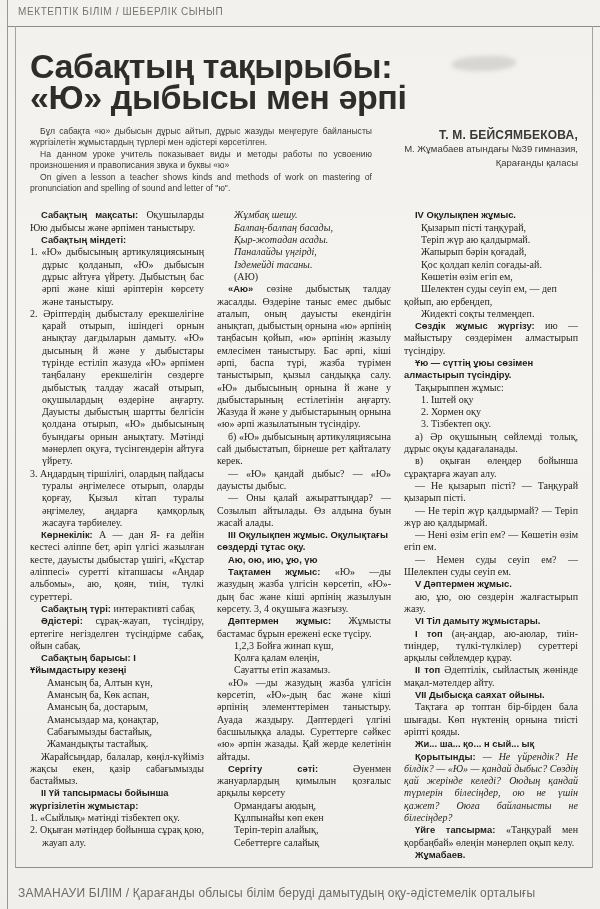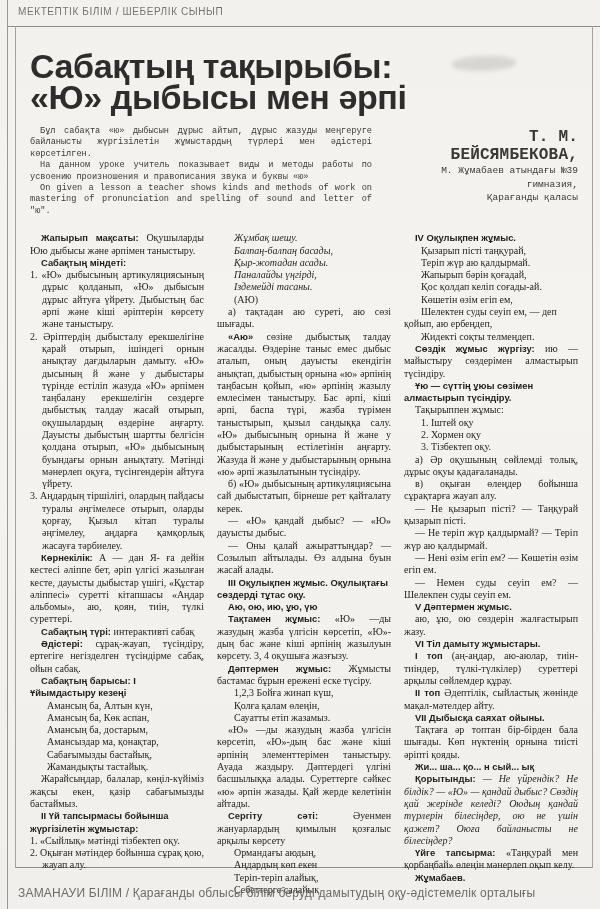--- a/index.html
+++ b/index.html
@@ -23,25 +23,25 @@
 
   .content {
     position:absolute; left:15px; top:26px; width:578px; height:842px;
     border-left:1px solid #a5a39e; border-right:1px solid #a5a39e; border-bottom:1px solid #8f8d89;
     padding:0 14px;
   }
 
   .title { margin-top:25px; font-size:34px; line-height:31px; font-weight:700;
     color:#2e2d2b; letter-spacing:-0.4px; }
 
-  .intro-row { display:flex; gap:22px; margin-top:13px;font-family:Liberation Mono, monospace; }
+  .intro-row { display:flex; gap:22px; margin-top:13px; }
   .abstract { width:342px; font-size:8.6px; line-height:11.4px; color:#3a3936; }
   .abstract p { text-indent:10px; text-align:justify; }
   .byline { flex:1; text-align:right; padding-top:2px; color:#3a3936; }
-  .byline .name { font-size:16px; font-weight:600; letter-spacing:.2px; }
+  .byline .name { font-size:12px; font-weight:600; letter-spacing:.2px; }
   .byline .affil, .byline .city { font-size:9.5px; line-height:13.5px; }
 
   .cols { display:flex; gap:13px; margin-top:15px; }
   .col { flex:1; font-family:"Liberation Serif", serif; font-size:10px; line-height:12.3px;
     color:#27251f; }
 
   .col p { margin:0; }
   .p-body, .p-lead, .p-lead-italic, .p-num { text-align:justify; }
   .p-body, .p-lead, .p-lead-italic { text-indent:11px; }
   .p-heading { font-family:"Liberation Sans", sans-serif; font-weight:700; font-size:9.4px;
@@ -80,21 +80,21 @@
       </div>
       <div class="byline">
         <div class="name">Т. М. БЕЙСЯМБЕКОВА,</div>
         <div class="affil">М. Жұмабаев атындағы №39 гимназия,</div>
         <div class="city">Қарағанды қаласы</div>
       </div>
     </div>
 
     <div class="cols">
       <div class="col">
-          <p class="p-lead"><span class="lead">Жапырып мақсаты: </span>Оқушыларды Юю дыбысы және әрпімен таныстыру.</p>
+          <p class="p-lead"><span class="lead">Сабақтың мақсаты: </span>Оқушыларды Юю дыбысы және әрпімен таныстыру.</p>
           <p class="p-heading">Сабақтың міндеті:</p>
           <p class="p-num"><span class="num">1. </span>«Ю» дыбысының артикуляциясының дұрыс қолданып, «Ю» дыбысын дұрыс айтуға үйрету. Дыбыстың бас әрпі және кіші әріптерін көрсету және таныстыру.</p>
           <p class="p-num"><span class="num">2. </span>Әріптердің дыбысталу ерекшелігіне қарай отырып, ішіндегі орнын анықтау дағдыларын дамыту. «Ю» дысының й және у дыбыстары түрінде естіліп жазуда «Ю» әрпімен таңбалану ерекшелігін сөздерге дыбыстық талдау жасай отырып, оқушылардың өздеріне аңғарту. Дауысты дыбыстың шартты белгісін қолдана отырып, «Ю» дыбысының буындағы орнын анықтату. Мәтінді мәнерлеп оқуға, түсінгендерін айтуға үйрету.</p>
           <p class="p-num"><span class="num">3. </span>Аңдардың тіршілігі, олардың пайдасы туралы әңгімелесе отырып, оларды қорғау, Қызыл кітап туралы әңгімелеу, аңдарға қамқорлық жасауға тәрбиелеу.</p>
           <p class="p-lead"><span class="lead">Көрнекілік: </span>А — дан Я- ға дейін кестесі әліппе бет, әріп үлгісі жазылған кесте, дауысты дыбыстар үшігі, «Құстар әліппесі» суретті кітапшасы «Аңдар альбомы», аю, қоян, тиін, түлкі суреттері.</p>
           <p class="p-lead"><span class="lead">Сабақтың түрі: </span>интерактивті сабақ</p>
           <p class="p-lead"><span class="lead">Әдістері: </span>сұрақ-жауап, түсіндіру, ертегіге негізделген түсіндірме сабақ, ойын сабақ.</p>
           <p class="p-heading">Сабақтың барысы: І Ұйымдастыру кезеңі</p>
           <p class="p-verse">Амансың ба, Алтын күн,</p>
           <p class="p-verse">Амансың ба, Көк аспан,</p>
@@ -107,36 +107,35 @@
           <p class="p-num"><span class="num">1. </span>«Сыйлық» мәтінді тізбектеп оқу.</p>
           <p class="p-num"><span class="num">2. </span>Оқыған мәтіндер бойынша сұрақ қою, жауап алу.</p>
         </div>
       <div class="col">
           <p class="p-verse-italic">Жұмбақ шешу.</p>
           <p class="p-verse-italic">Балпаң-балпаң басады,</p>
           <p class="p-verse-italic">Қыр-жотадан асады.</p>
           <p class="p-verse-italic">Паналайды үңгірді,</p>
           <p class="p-verse-italic">Іздемейді тасаны.</p>
           <p class="p-verse">(АЮ)</p>
-          <p class="p-body">а) тақтадан аю суреті, аю сөзі шығады.</p>
           <p class="p-lead"><span class="lead">«Аю» </span>сөзіне дыбыстық талдау жасалды. Өздеріне таныс емес дыбыс аталып, оның дауысты екендігін анықтап, дыбыстың орнына «ю» әрпінің таңбасын қойып, «ю» әрпінің жазылу емлесімен таныстыру. Бас әрпі, кіші әрпі, баспа түрі, жазба түрімен таныстырып, қызыл сандыққа салу. «Ю» дыбысының орнына й және у дыбыстарының естілетінін аңғарту. Жазуда й және у дыбыстарының орнына «ю» әрпі жазылатынын түсіндіру.</p>
           <p class="p-body">б) «Ю» дыбысының артикуляциясына сай дыбыстатып, бірнеше рет қайталату керек.</p>
           <p class="p-body">— «Ю» қандай дыбыс? — «Ю» дауысты дыбыс.</p>
           <p class="p-body">— Оны қалай ажыраттыңдар? — Созылып айтылады. Өз алдына буын жасай алады.</p>
           <p class="p-heading">ІІІ Оқулықпен жұмыс. Оқулықтағы сөздерді тұтас оқу.</p>
           <p class="p-heading">Аю, ою, ию, ұю, үю</p>
           <p class="p-lead"><span class="lead">Тақтамен жұмыс: </span>«Ю» —ды жазудың жазба үлгісін көрсетіп, «Ю»-дың бас және кіші әрпінің жазылуын көрсету. 3, 4 оқушыға жазғызу.</p>
           <p class="p-lead"><span class="lead">Дәптермен жұмыс: </span>Жұмысты бастамас бұрын ережені еске түсіру.</p>
           <p class="p-verse">1,2,3 Бойға жинап күш,</p>
           <p class="p-verse">Қолға қалам өлеңін,</p>
           <p class="p-verse">Сауатты етіп жазамыз.</p>
           <p class="p-body">«Ю» —ды жазудың жазба үлгісін көрсетіп, «Ю»-дың бас және кіші әрпінің элементтерімен таныстыру. Ауада жаздыру. Дәптердегі үлгіні басшылыққа алады. Суреттерге сәйкес «ю» әрпін жазады. Қай жерде келетінін айтады.</p>
           <p class="p-lead"><span class="lead">Сергіту сәті: </span>Әуенмен жануарлардың қимылын қозғалыс арқылы көрсету</p>
           <p class="p-verse">Ормандағы аюдың,</p>
-          <p class="p-verse">Аңдардың көп екен</p>
+          <p class="p-verse">Құлпынайы көп екен</p>
           <p class="p-verse">Теріп-теріп алайық,</p>
           <p class="p-verse">Себеттерге салайық</p>
         </div>
       <div class="col">
           <p class="p-heading">IV Оқулықпен жұмыс.</p>
           <p class="p-verse">Қызарып пісті таңқурай,</p>
           <p class="p-verse">Теріп жүр аю қалдырмай.</p>
           <p class="p-verse">Жапырып бәрін қоғадай,</p>
           <p class="p-verse">Қос қолдап келіп соғады-ай.</p>
           <p class="p-verse">Көшетін өзім егіп ем,</p>

